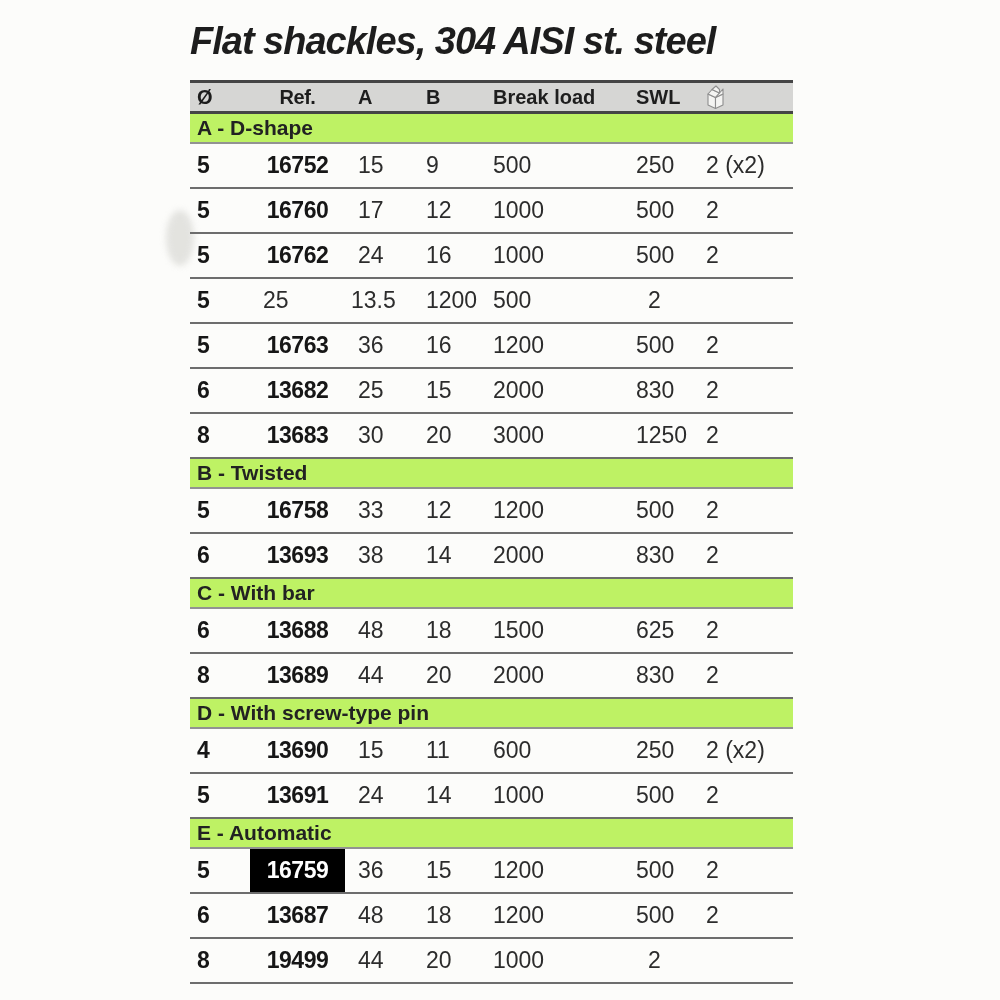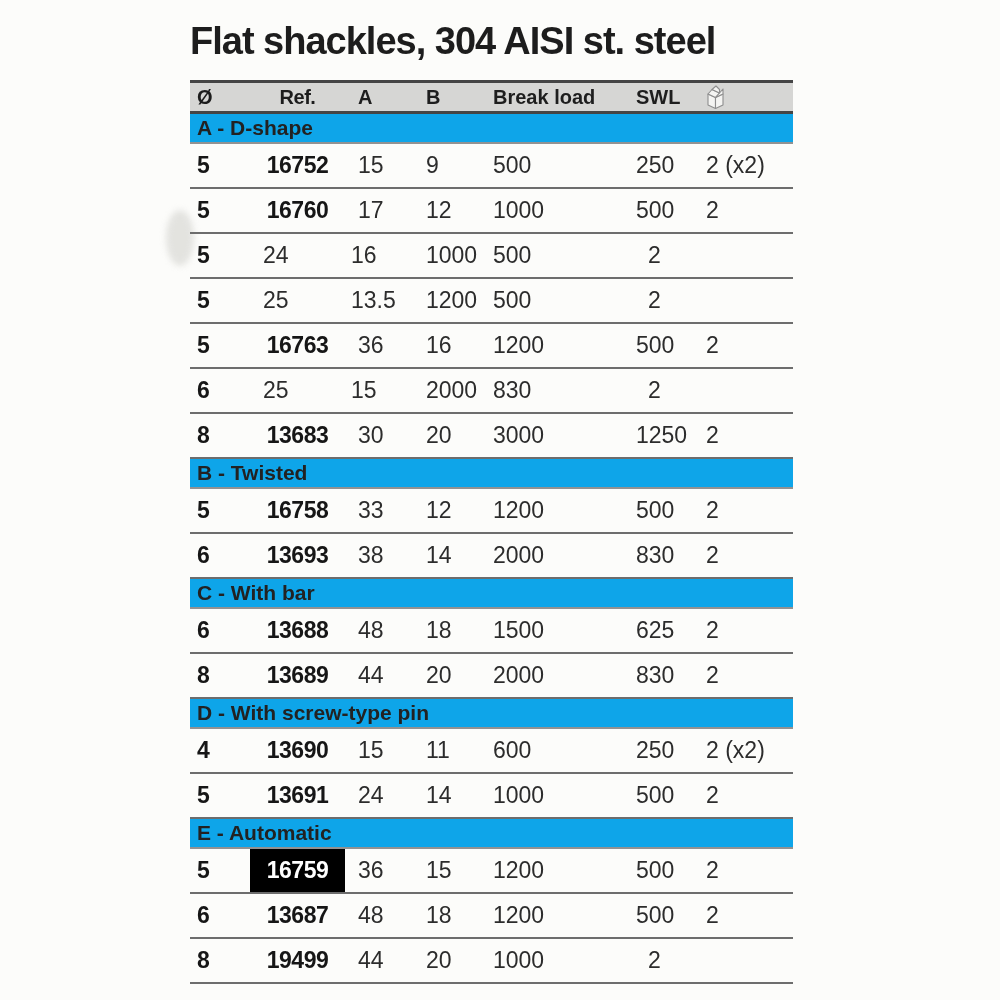--- a/index.html
+++ b/index.html
@@ -20,41 +20,42 @@
     border-radius:50%;
     background:#dbdbd7;
     filter:blur(3px);
     opacity:.75;
   }
   .title {
     position:absolute; left:190px; top:20px;
     font-size:38px; font-weight:700; color:#1d1d1d;
     letter-spacing:-1px;
     white-space:nowrap;
+    font-style:italic;
   }
   .catalog-table {
     position:absolute; left:190px; top:80px;
     width:603px;
     color:#262626;
   }
   .grid-row {
     display:grid;
     grid-template-columns:60px 95px 75px 67px 143px 58px 1fr;
   }
   .thead {
     background:#d6d6d4;
     border-top:3px solid #454545;
     border-bottom:3px solid #454545;
     height:28px;
     font-weight:700; font-size:20px; color:#1e1e1e;
   }
   .thead .cell { display:flex; align-items:center; }
   .section-row {
     height:28px;
-    background:#0ea5e9;
+    background:#bef264;
     border-bottom:2px solid #929292;
     display:flex; align-items:center;
     padding-left:7px;
     font-weight:700; font-size:21px; color:#222222;
   }
   .data-row {
     height:43px;
     border-bottom:2px solid #6d6d6d;
     background:transparent;
     font-size:23px;
@@ -125,20 +126,21 @@
           <div class="cell c-dia">5</div>
           <div class="cell c-ref">16760</div>
           <div class="cell c-a">17</div>
           <div class="cell c-b">12</div>
           <div class="cell c-bl">1000</div>
           <div class="cell c-swl">500</div>
           <div class="cell c-pack">2</div>
         </div>
         <div class="grid-row data-row">
           <div class="cell c-dia">5</div>
+          <div class="cell c-ref">16762</div>
           <div class="cell c-a">24</div>
           <div class="cell c-b">16</div>
           <div class="cell c-bl">1000</div>
           <div class="cell c-swl">500</div>
           <div class="cell c-pack">2</div>
         </div>
         <div class="grid-row data-row">
           <div class="cell c-dia">5</div>
           <div class="cell c-a">25</div>
           <div class="cell c-b">13.5</div>
@@ -150,20 +152,21 @@
           <div class="cell c-dia">5</div>
           <div class="cell c-ref">16763</div>
           <div class="cell c-a">36</div>
           <div class="cell c-b">16</div>
           <div class="cell c-bl">1200</div>
           <div class="cell c-swl">500</div>
           <div class="cell c-pack">2</div>
         </div>
         <div class="grid-row data-row">
           <div class="cell c-dia">6</div>
+          <div class="cell c-ref">13682</div>
           <div class="cell c-a">25</div>
           <div class="cell c-b">15</div>
           <div class="cell c-bl">2000</div>
           <div class="cell c-swl">830</div>
           <div class="cell c-pack">2</div>
         </div>
         <div class="grid-row data-row">
           <div class="cell c-dia">8</div>
           <div class="cell c-ref">13683</div>
           <div class="cell c-a">30</div>

